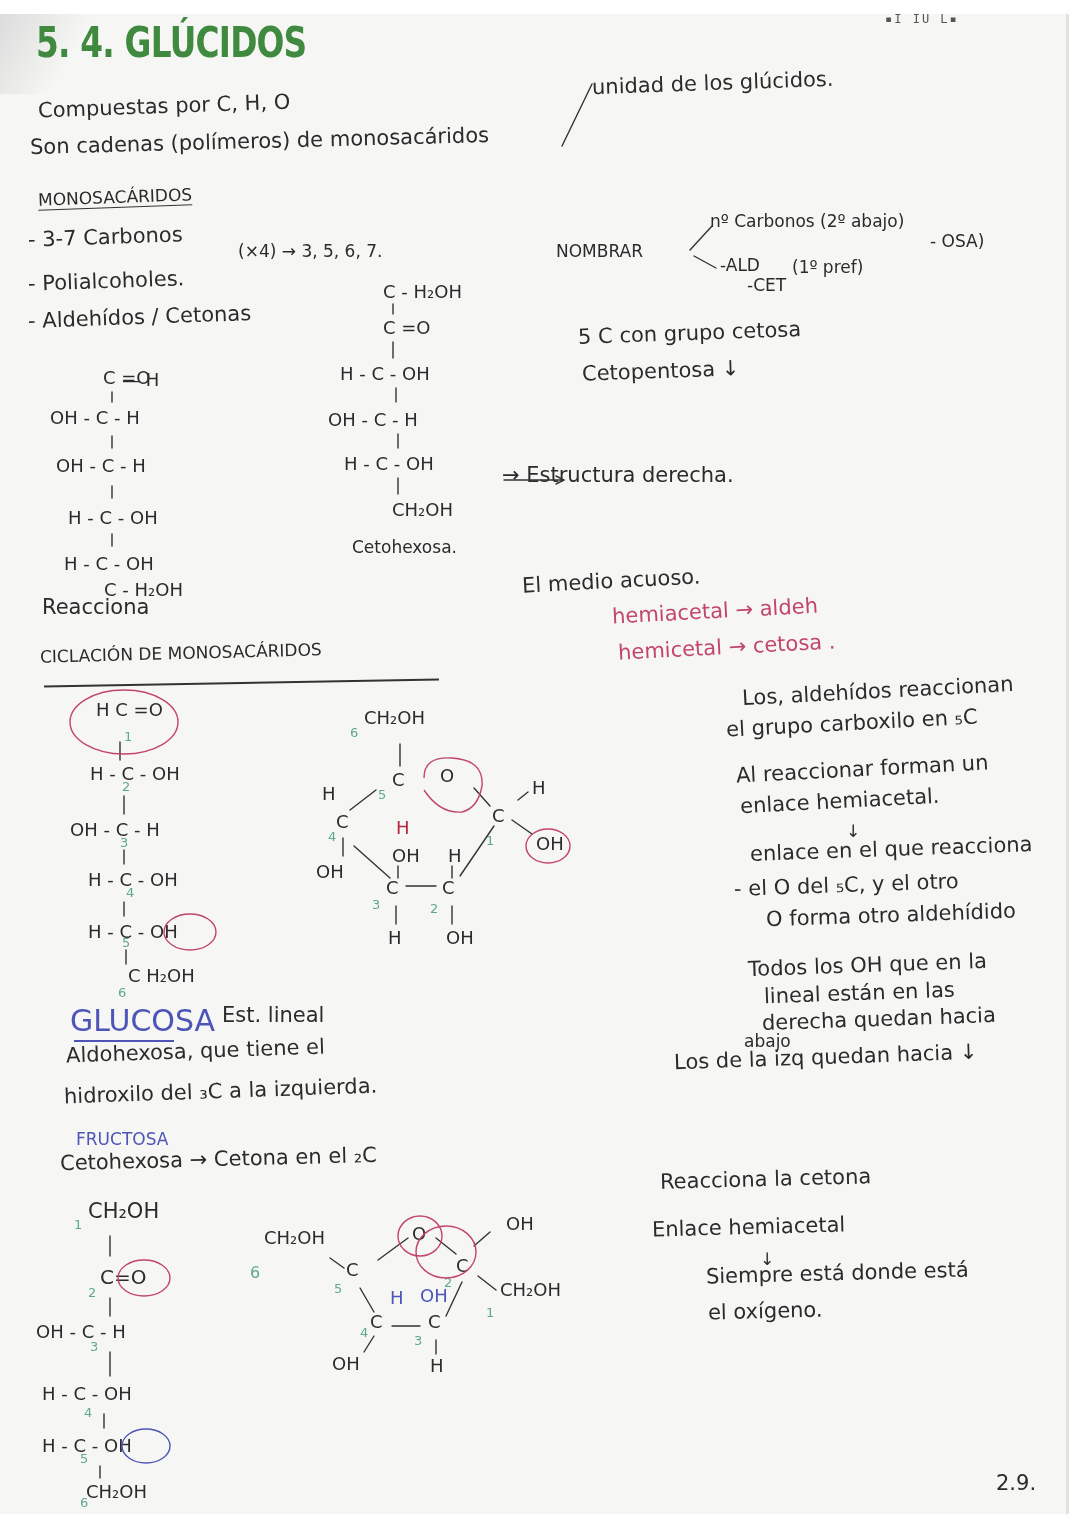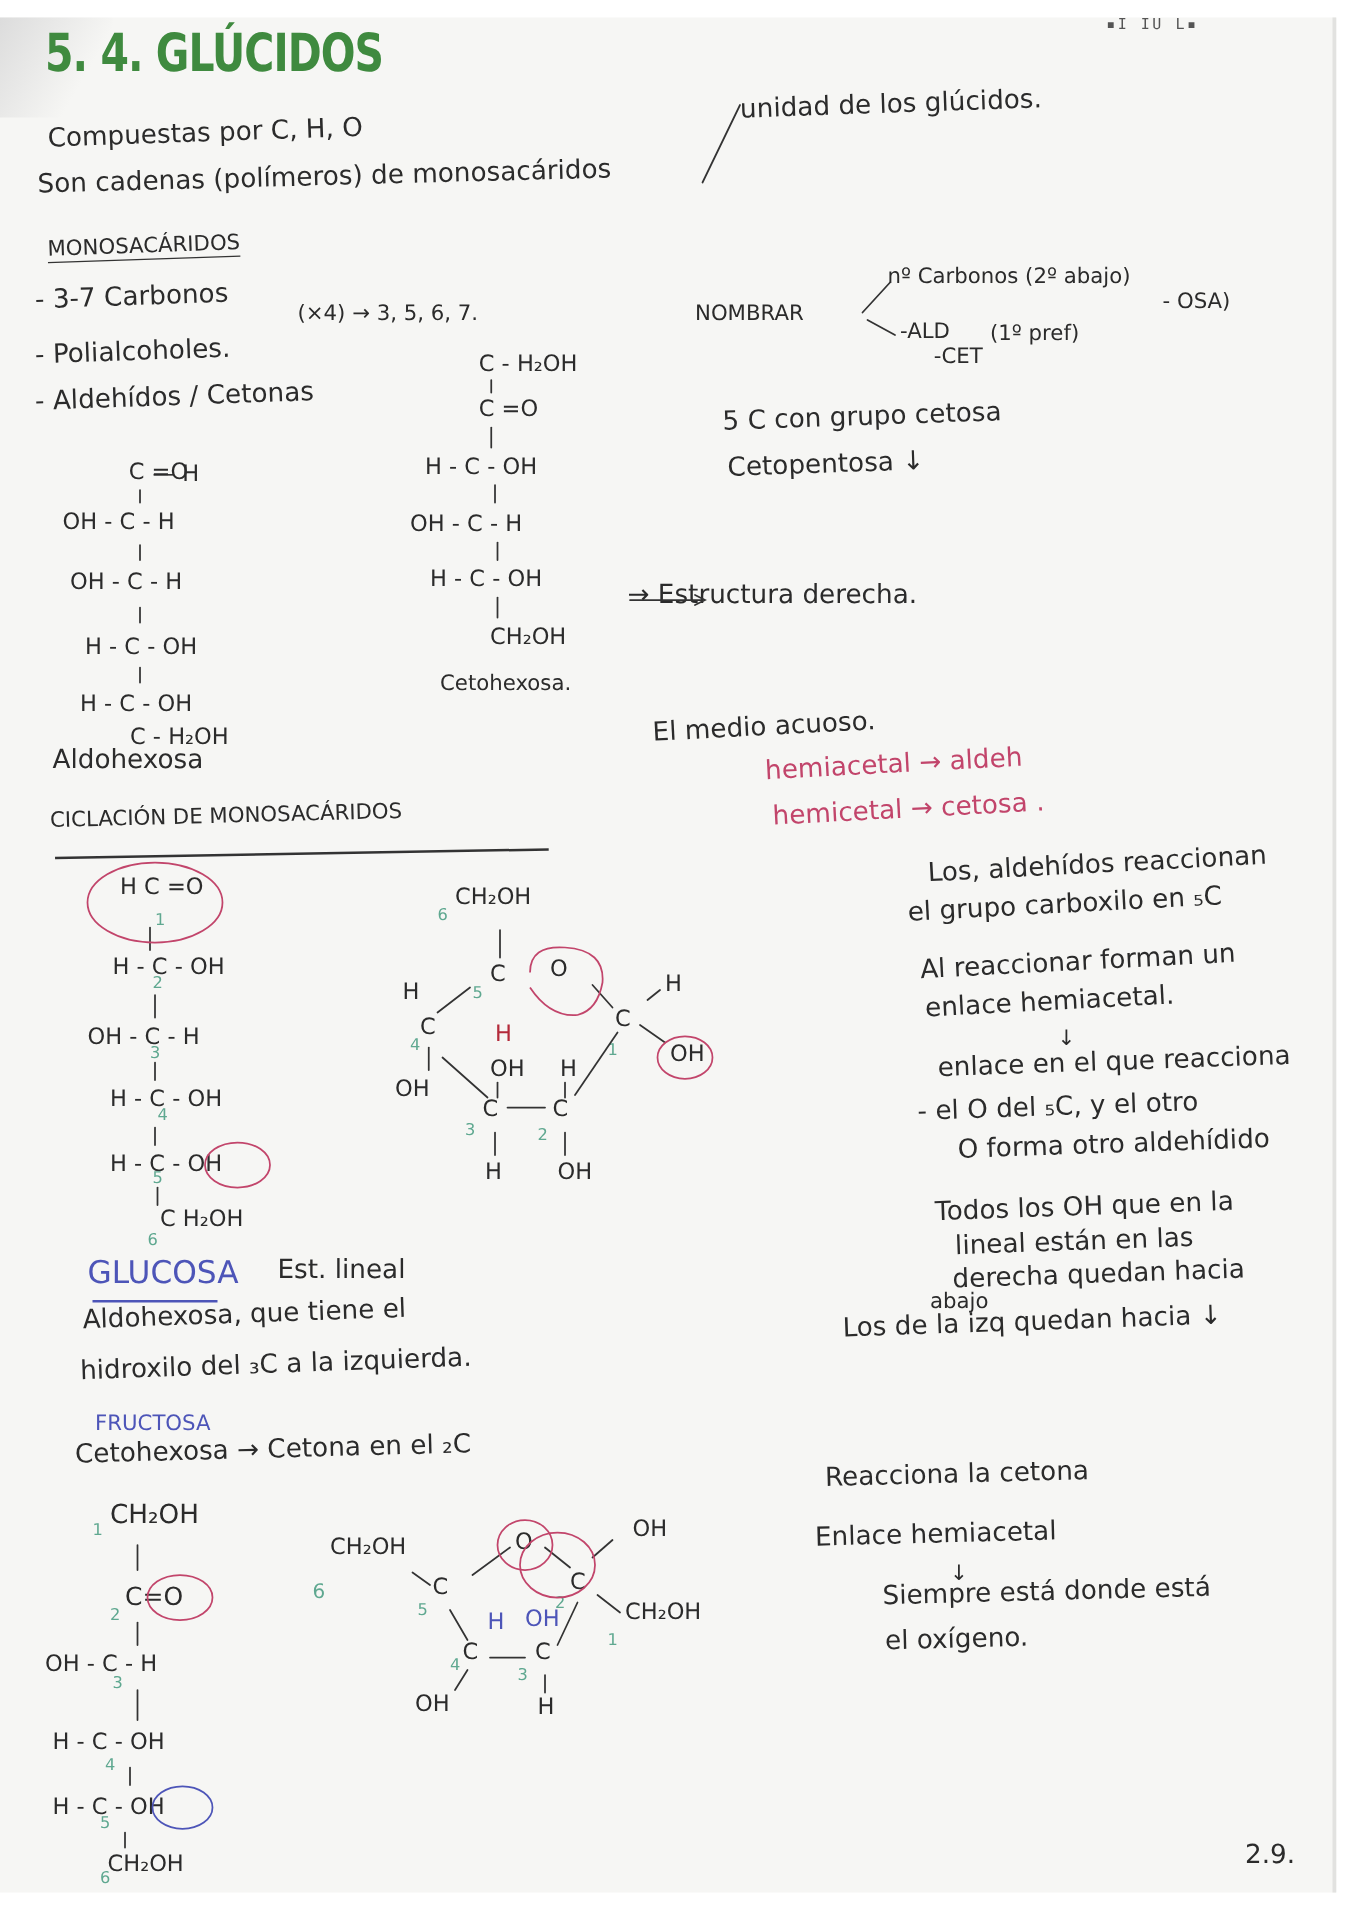--- a/index.html
+++ b/index.html
@@ -60,21 +60,21 @@
 <div class="t" style="left:578px; top:322px; transform:rotate(-2deg);">5 C con grupo cetosa</div>
 <div class="t" style="left:582px; top:360px; transform:rotate(-2deg);">Cetopentosa ↓</div>
 
 <div class="t chem" style="left:103px; top:368px;">C =O</div>
 <div class="t chem" style="left:122px; top:370px;">— H</div>
 <div class="t chem" style="left:50px; top:408px;">OH - C - H</div>
 <div class="t chem" style="left:56px; top:456px;">OH - C - H</div>
 <div class="t chem" style="left:68px; top:508px;">H - C - OH</div>
 <div class="t chem" style="left:64px; top:554px;">H - C - OH</div>
 <div class="t chem xs" style="left:104px; top:580px;">C - H₂OH</div>
-<div class="t" style="left:42px; top:596px;">Aldohexosa</div>
+<div class="t" style="left:42px; top:596px;">Reacciona</div>
 
 <div class="t chem" style="left:383px; top:282px;">C - H₂OH</div>
 <div class="t chem" style="left:383px; top:318px;">C =O</div>
 <div class="t chem" style="left:340px; top:364px;">H - C - OH</div>
 <div class="t chem" style="left:328px; top:410px;">OH - C - H</div>
 <div class="t chem" style="left:344px; top:454px;">H - C - OH</div>
 <div class="t chem" style="left:392px; top:500px;">CH₂OH</div>
 <div class="t sm" style="left:352px; top:538px;">Cetohexosa.</div>
 
 <div class="t" style="left:502px; top:464px;">→ Estructura derecha.</div>
@@ -115,21 +115,21 @@
 <div class="t chem xs" style="left:392px; top:846px;">OH</div>
 <div class="t chem xs" style="left:448px; top:846px;">H</div>
 <div class="t chem xs" style="left:446px; top:928px;">OH</div>
 <div class="t chem xs" style="left:388px; top:928px;">H</div>
 <span class="t green-num" style="left:378px; top:788px;">5</span>
 <span class="t green-num" style="left:328px; top:830px;">4</span>
 <span class="t green-num" style="left:372px; top:898px;">3</span>
 <span class="t green-num" style="left:430px; top:902px;">2</span>
 <span class="t green-num" style="left:486px; top:834px;">1</span>
 
-<div class="t blue" style="left:70px; top:1004px; font-size:25px;">GLUCOSA</div>
+<div class="t blue" style="left:70px; top:1004px; font-size:30px;">GLUCOSA</div>
 <div class="rule" style="left:74px; top:1040px; width:100px; background:#4d55b8;"></div>
 <div class="t" style="left:222px; top:1004px;">Est. lineal</div>
 <div class="t" style="left:66px; top:1040px; transform:rotate(-2deg);">Aldohexosa, que tiene el</div>
 <div class="t" style="left:64px; top:1080px; transform:rotate(-2deg);">hidroxilo del ₃C a la izquierda.</div>
 
 <div class="t" style="left:742px; top:680px; transform:rotate(-3deg);">Los, aldehídos reaccionan</div>
 <div class="t" style="left:726px; top:712px; transform:rotate(-3deg);">el grupo carboxilo en ₅C</div>
 <div class="t" style="left:736px; top:758px; transform:rotate(-3deg);">Al reaccionar forman un</div>
 <div class="t" style="left:740px; top:790px; transform:rotate(-3deg);">enlace hemiacetal.</div>
 <div class="t sm" style="left:846px; top:822px;">↓</div>

